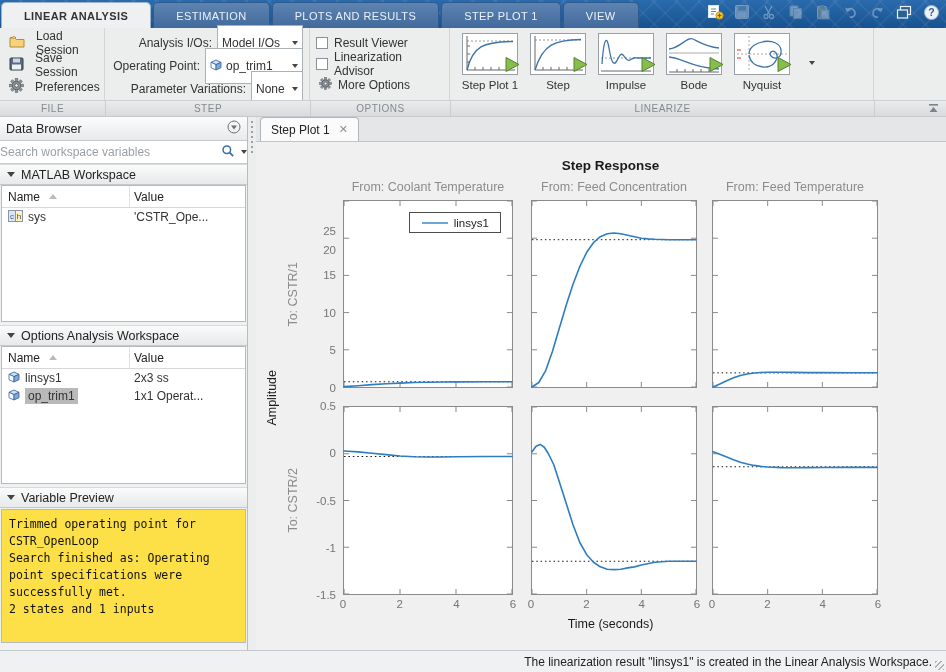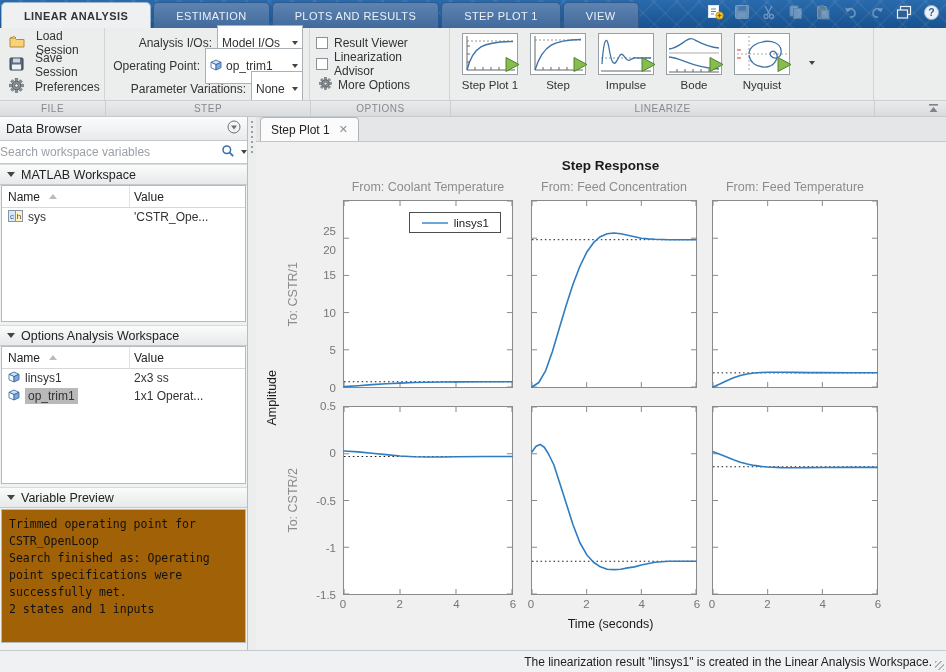--- a/index.html
+++ b/index.html
@@ -59,21 +59,21 @@
   .wshead { height:21px; background:linear-gradient(#fafbfb,#e7e9ea); border-top:1px solid #d8dadc; border-bottom:1px solid #c6c9cb; display:flex; align-items:center; gap:6px; padding:0 7px; font-size:12.5px; color:#222; }
   .tri-down { width:0; height:0; border-left:4px solid transparent; border-right:4px solid transparent; border-top:5px solid #444; }
   .wstable { background:#fff; border:1px solid #b7babc; margin:0 1px; flex:0 0 auto; }
   .trow { display:flex; height:18px; align-items:center; font-size:12px; }
   .thead { height:22px; border-bottom:1px solid #d8d8d8; color:#222; }
   .thead .c1 { border-right:1px solid #e2e2e2; height:100%; display:flex; align-items:center; }
   .c1 { width:128px; padding-left:6px; display:flex; align-items:center; gap:5px; }
   .c2 { flex:1; padding-left:4px; }
   .sort { width:0; height:0; border-left:4px solid transparent; border-right:4px solid transparent; border-bottom:5px solid #b9bcbe; margin-left:4px; }
   .selname { background:#b9b9b9; padding:1px 3px; }
-  .vpbox { background:#a16207; border:1px solid #b7babc; margin:1px 1px 0 1px; flex:0 0 auto; height:134px; padding:6px 7px; font-family:"DejaVu Sans Mono", monospace; font-size:11.5px; line-height:17px; color:#111; white-space:pre-line; }
+  .vpbox { background:#fde047; border:1px solid #b7babc; margin:1px 1px 0 1px; flex:0 0 auto; height:134px; padding:6px 7px; font-family:"DejaVu Sans Mono", monospace; font-size:11.5px; line-height:17px; color:#111; white-space:pre-line; }
 
   .splitter { width:8px; flex:0 0 auto; background:#eceded; position:relative; }
   .splitter .dots { position:absolute; top:4px; left:3px; width:2px; height:34px;
       background:repeating-linear-gradient(#9aa0a5 0 2px, transparent 2px 5px); }
 
   
   .docarea { flex:1; display:flex; flex-direction:column; min-width:0; background:#f0f0f0; }
   .doctabs { height:25px; background:#e4e6e8; border-bottom:1px solid #c2c5c7; display:flex; align-items:flex-end; padding-left:4px; }
   .doctab { height:24px; background:#fbfbfb; border:1px solid #b2b5b8; border-bottom:none; border-radius:4px 4px 0 0;
       display:flex; align-items:center; gap:9px; padding:0 10px; font-size:12px; color:#222; }

